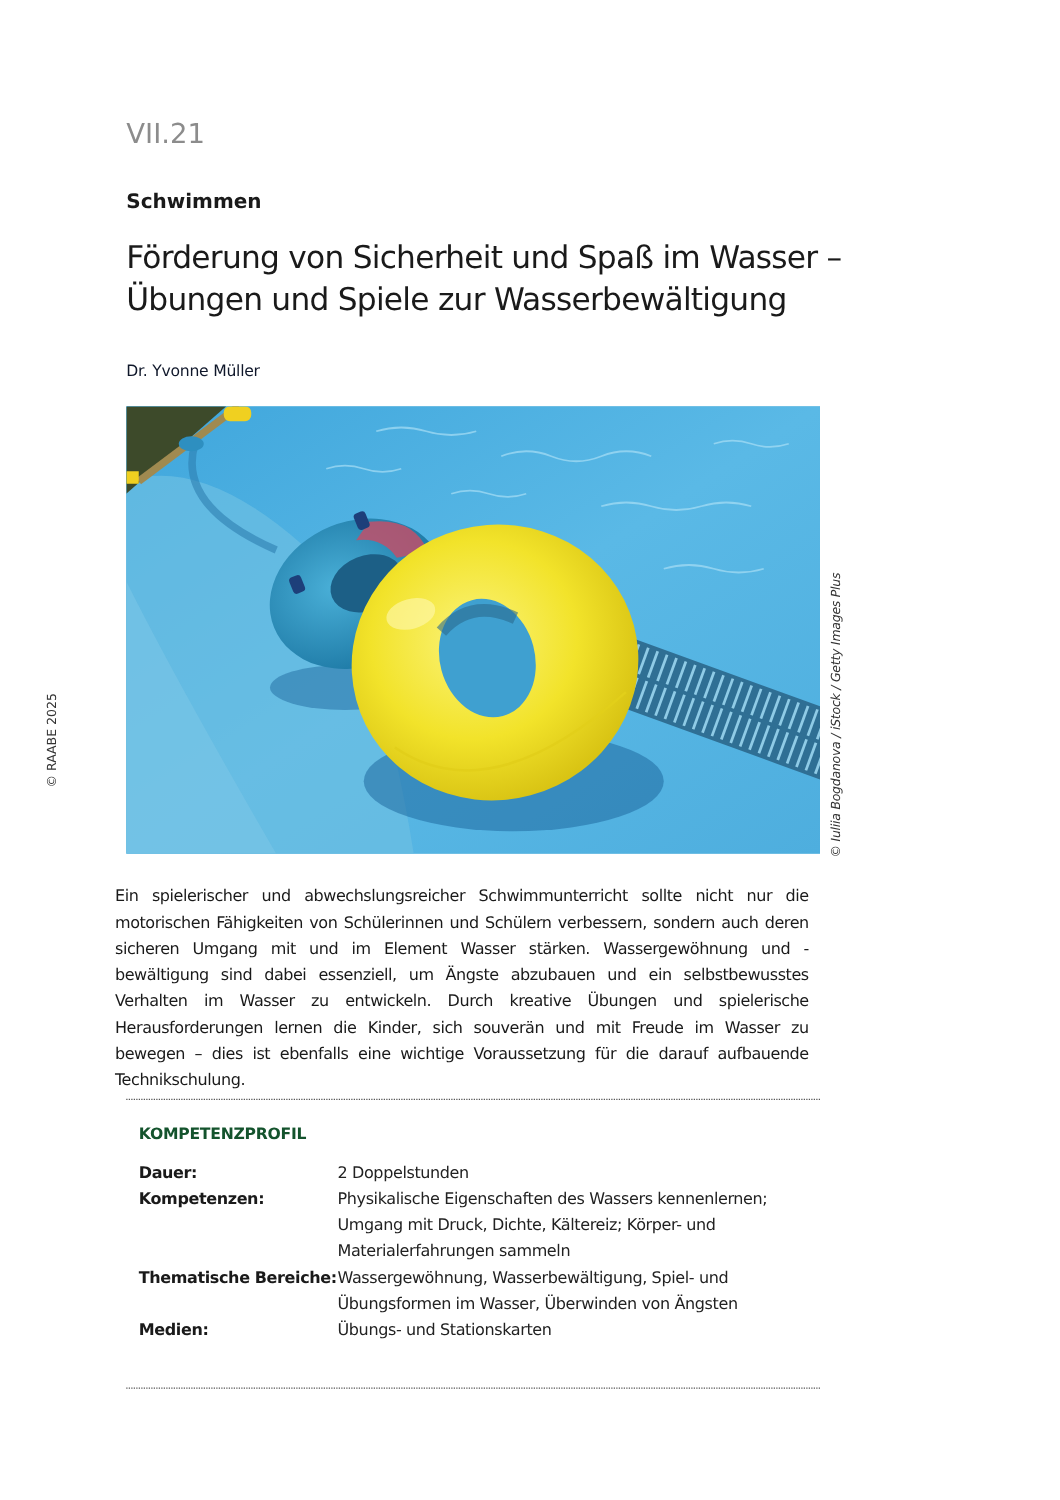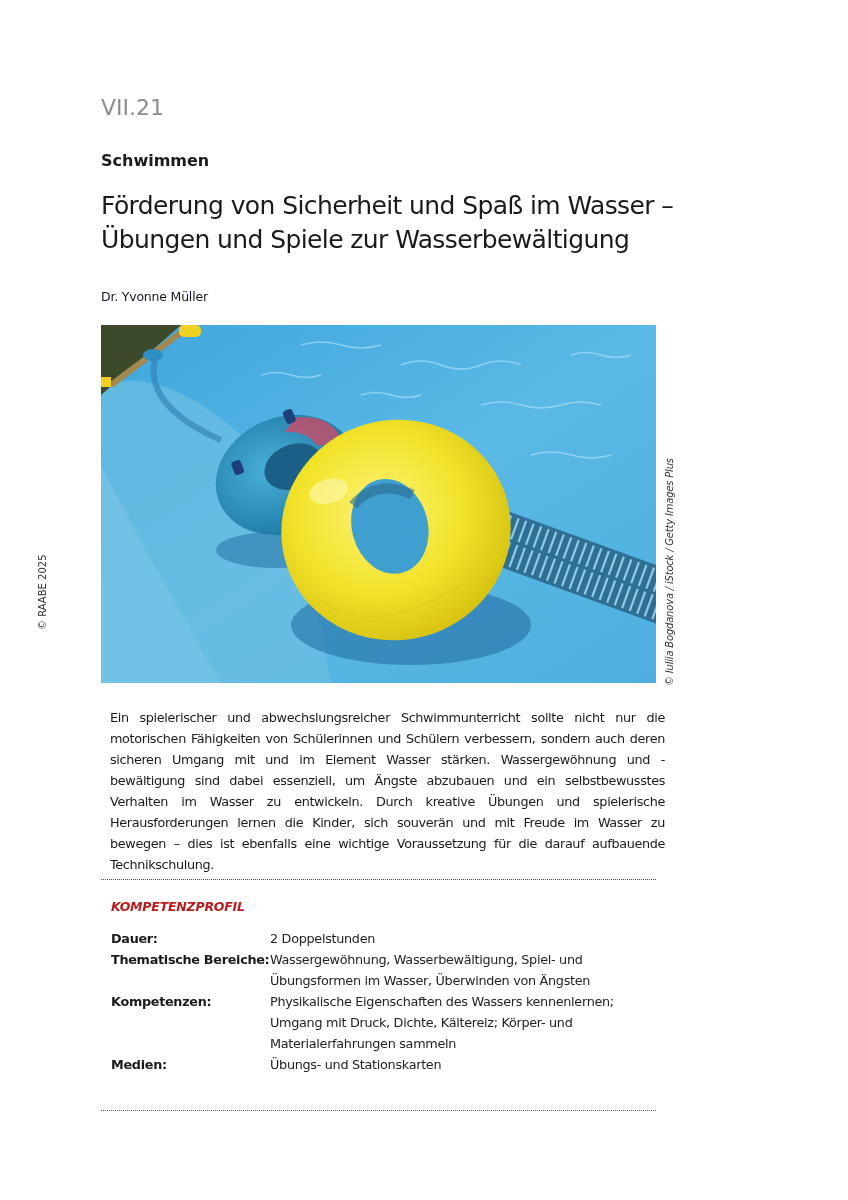--- a/index.html
+++ b/index.html
@@ -5,23 +5,23 @@
     html, body { margin: 0; padding: 0; background: #ffffff; }
     body { width: 848px; height: 1200px; position: relative; overflow: hidden; font-family: "DejaVu Sans", "Liberation Sans", sans-serif; color: #1a1a1a; }
     .chapter-num { position: absolute; left: 101px; top: 95px; font-size: 22px; color: #8c8c8c; letter-spacing: 0px; font-weight: 400; }
     .subject { position: absolute; left: 101px; top: 151px; font-size: 16px; color: #1a1a1a; font-weight: 600; }
     .title { position: absolute; left: 101px; top: 189px; width: 580px; font-size: 25px; line-height: 34px; color: #1a1a1a; font-weight: 500; letter-spacing: -0.6px; }
     .author { position: absolute; left: 101px; top: 289px; font-size: 12.5px; color: #0f172a; letter-spacing: -0.2px; }
     .photo { position: absolute; left: 101px; top: 325px; width: 555px; height: 358px; overflow: hidden; background: #5cb5de; }
     .photo svg { display: block; }
     .credit { position: absolute; left: 664px; top: 686px; transform-origin: 0 0; transform: rotate(-90deg); font-size: 10px; font-style: italic; color: #333; white-space: nowrap; letter-spacing: -0.2px; }
     .copyright { position: absolute; left: 37px; top: 630px; transform-origin: 0 0; transform: rotate(-90deg); font-size: 10px; color: #333; white-space: nowrap; }
-    .intro { position: absolute; left: 110px; top: 707px; width: 555px; font-size: 12.8px; line-height: 21px; text-align: justify; color: #1a1a1a; letter-spacing: -0.35px; }
+    .intro { position: absolute; left: 92px; top: 707px; width: 555px; font-size: 12.8px; line-height: 21px; text-align: justify; color: #1a1a1a; letter-spacing: -0.35px; }
     .dots { position: absolute; left: 101px; width: 555px; height: 0; border-top: 1.5px dotted #555; }
-    .profile-head { position: absolute; left: 111px; top: 899px; font-size: 12.5px; font-weight: 600; color: #b91c1c; letter-spacing: -0.2px; font-style: italic; }
+    .profile-head { position: absolute; left: 111px; top: 899px; font-size: 12.5px; font-weight: 600; color: #14532d; letter-spacing: -0.2px; }
     .profile-table { position: absolute; left: 111px; top: 928px; width: 540px; border-collapse: collapse; font-size: 12.8px; line-height: 21px; letter-spacing: -0.3px; }
     .profile-table td { padding: 0; vertical-align: top; }
     .profile-table td.label { width: 159px; font-weight: 600; color: #1a1a1a; }
     .profile-table td.value { color: #222; }
   </style>
 </head>
 <body>
 
 <div class="chapter-num">VII.21</div>
 <div class="subject">Schwimmen</div>
@@ -130,26 +130,26 @@
 
 <div class="profile-head">KOMPETENZPROFIL</div>
 
 <table class="profile-table">
   <tbody>
     <tr>
       <td class="label">Dauer:</td>
       <td class="value">2 Doppelstunden</td>
     </tr>
     <tr>
+      <td class="label">Kompetenzen:</td>
+      <td class="value">Physikalische Eigenschaften des Wassers kennenlernen; Umgang mit Druck, Dichte, Kältereiz; Körper- und Materialerfahrungen sammeln</td>
+    </tr>
+    <tr>
       <td class="label">Thematische Bereiche:</td>
       <td class="value">Wassergewöhnung, Wasserbewältigung, Spiel- und Übungsformen im Wasser, Überwinden von Ängsten</td>
-    </tr>
-    <tr>
-      <td class="label">Kompetenzen:</td>
-      <td class="value">Physikalische Eigenschaften des Wassers kennenlernen; Umgang mit Druck, Dichte, Kältereiz; Körper- und Materialerfahrungen sammeln</td>
     </tr>
     <tr>
       <td class="label">Medien:</td>
       <td class="value">Übungs- und Stationskarten</td>
     </tr>
   </tbody>
 </table>
 
 <div class="dots" style="top: 1110px;"></div>
 

